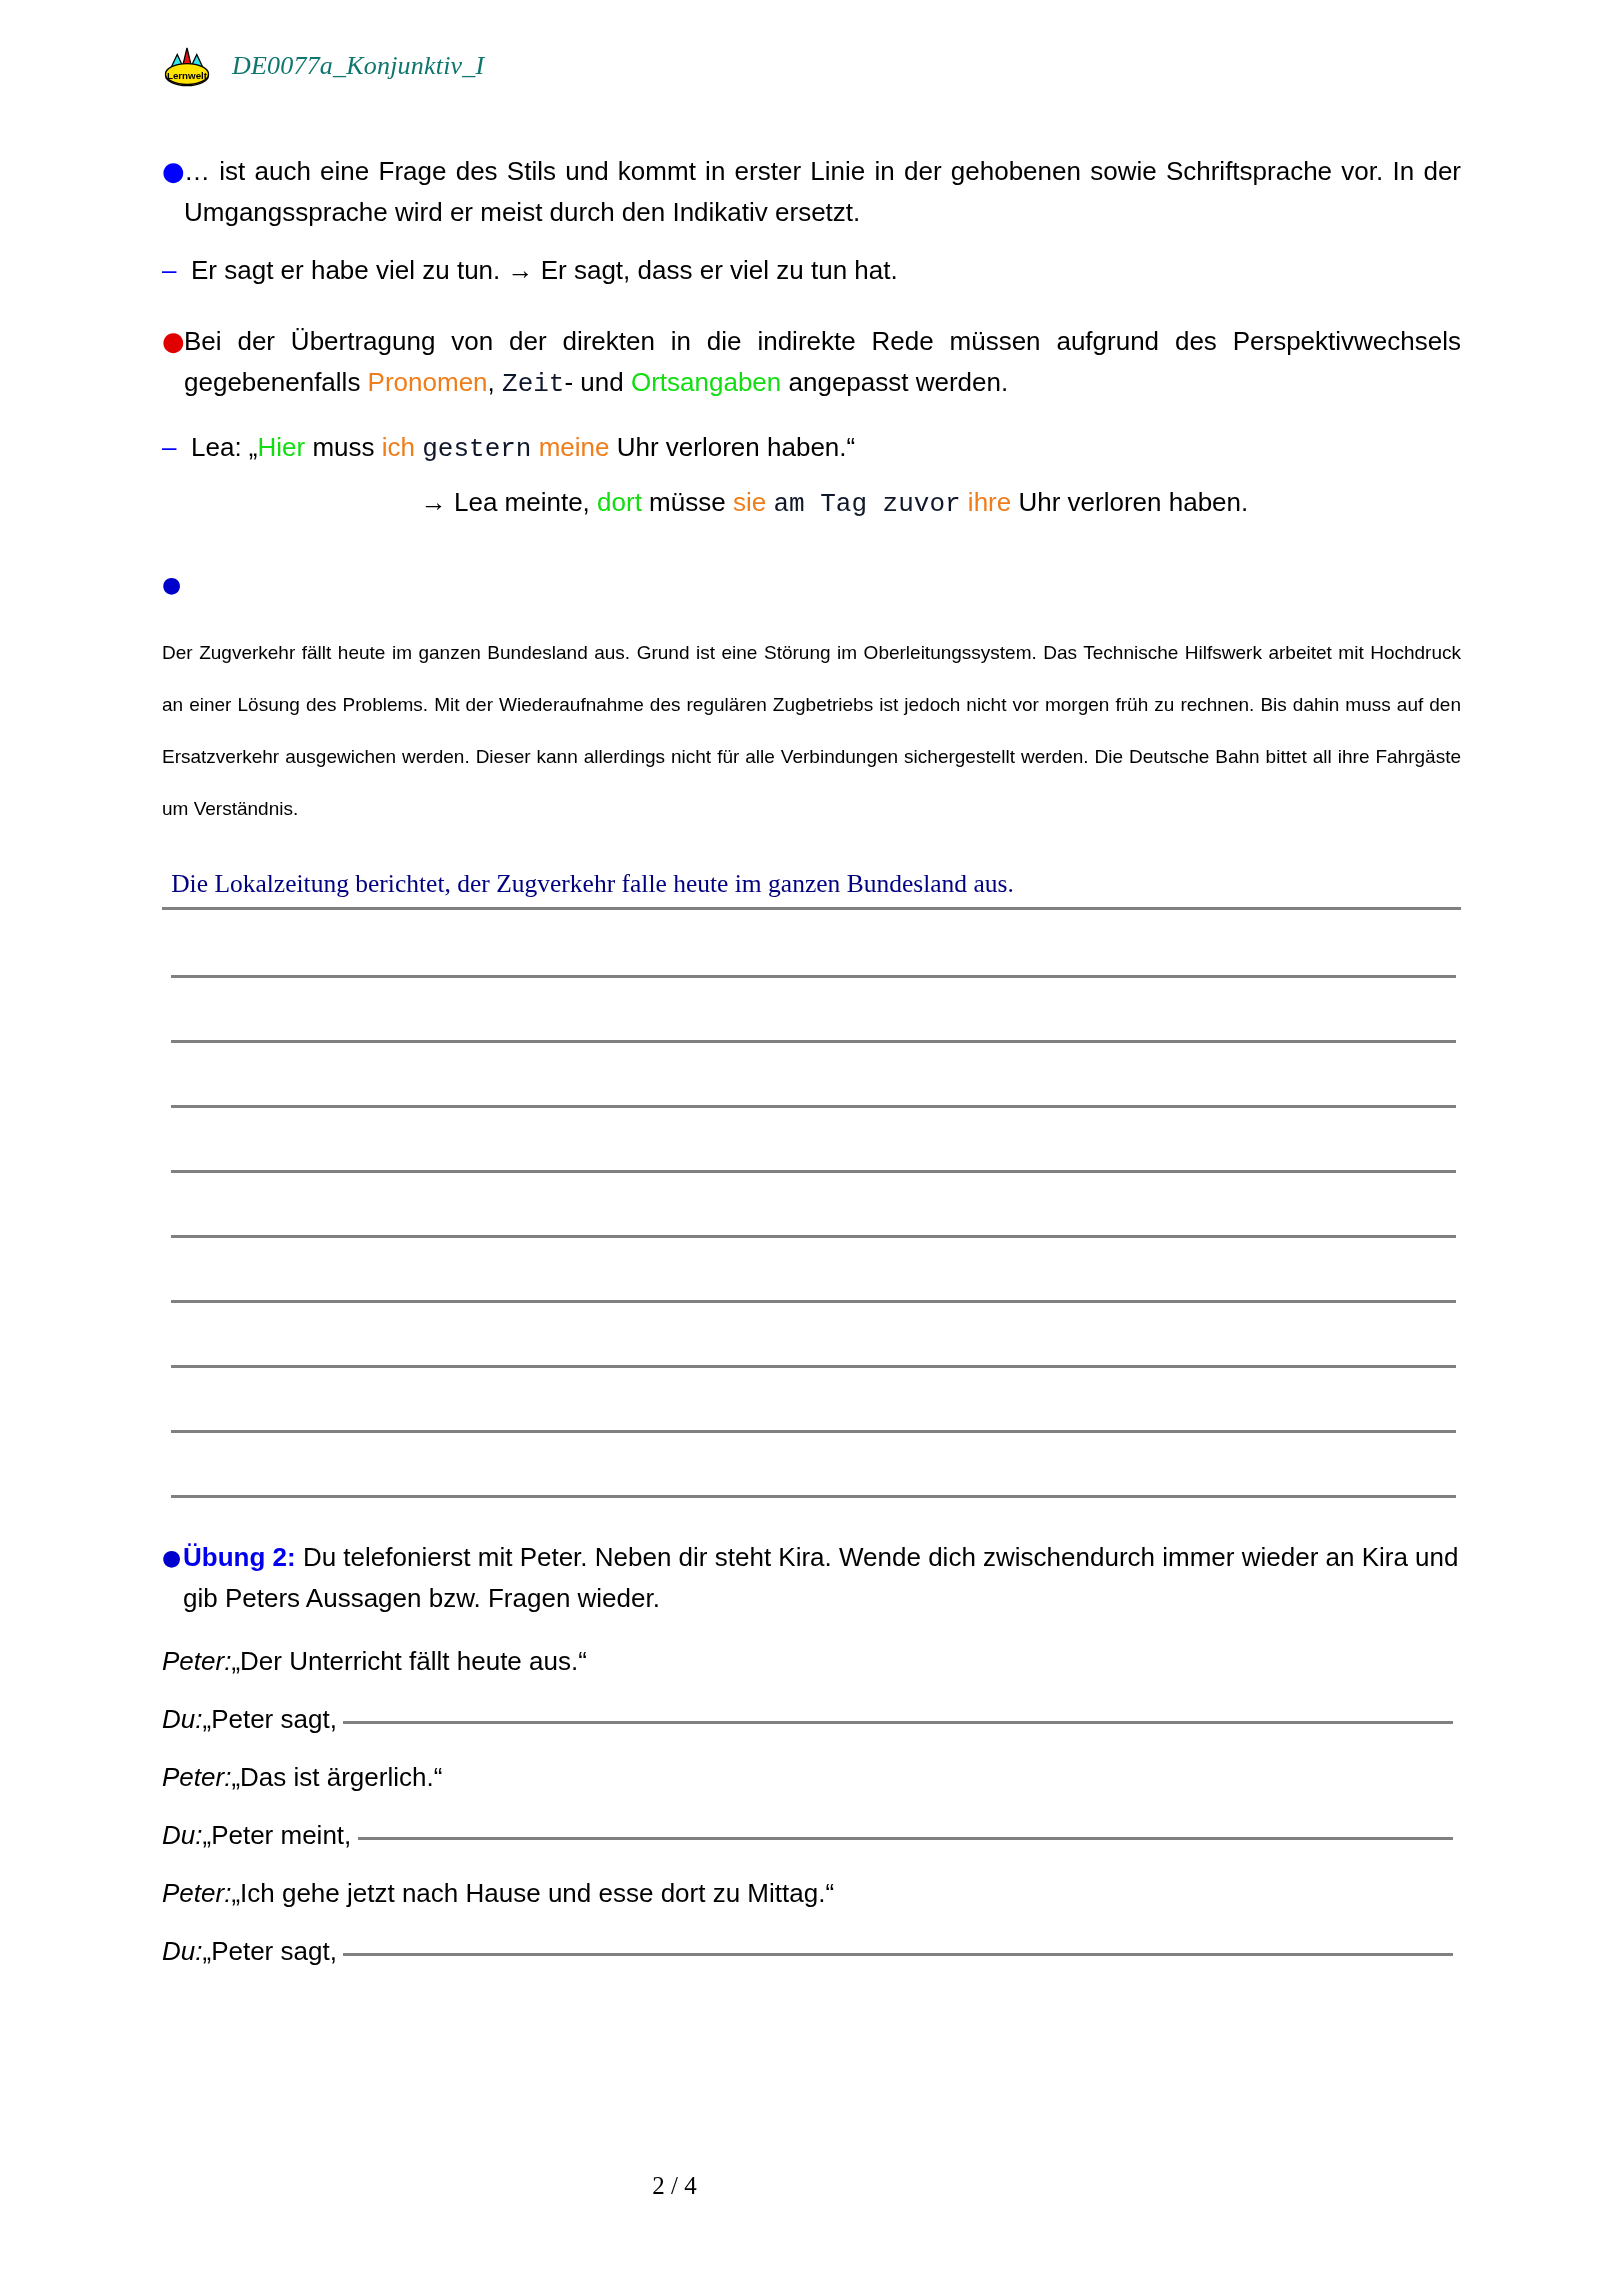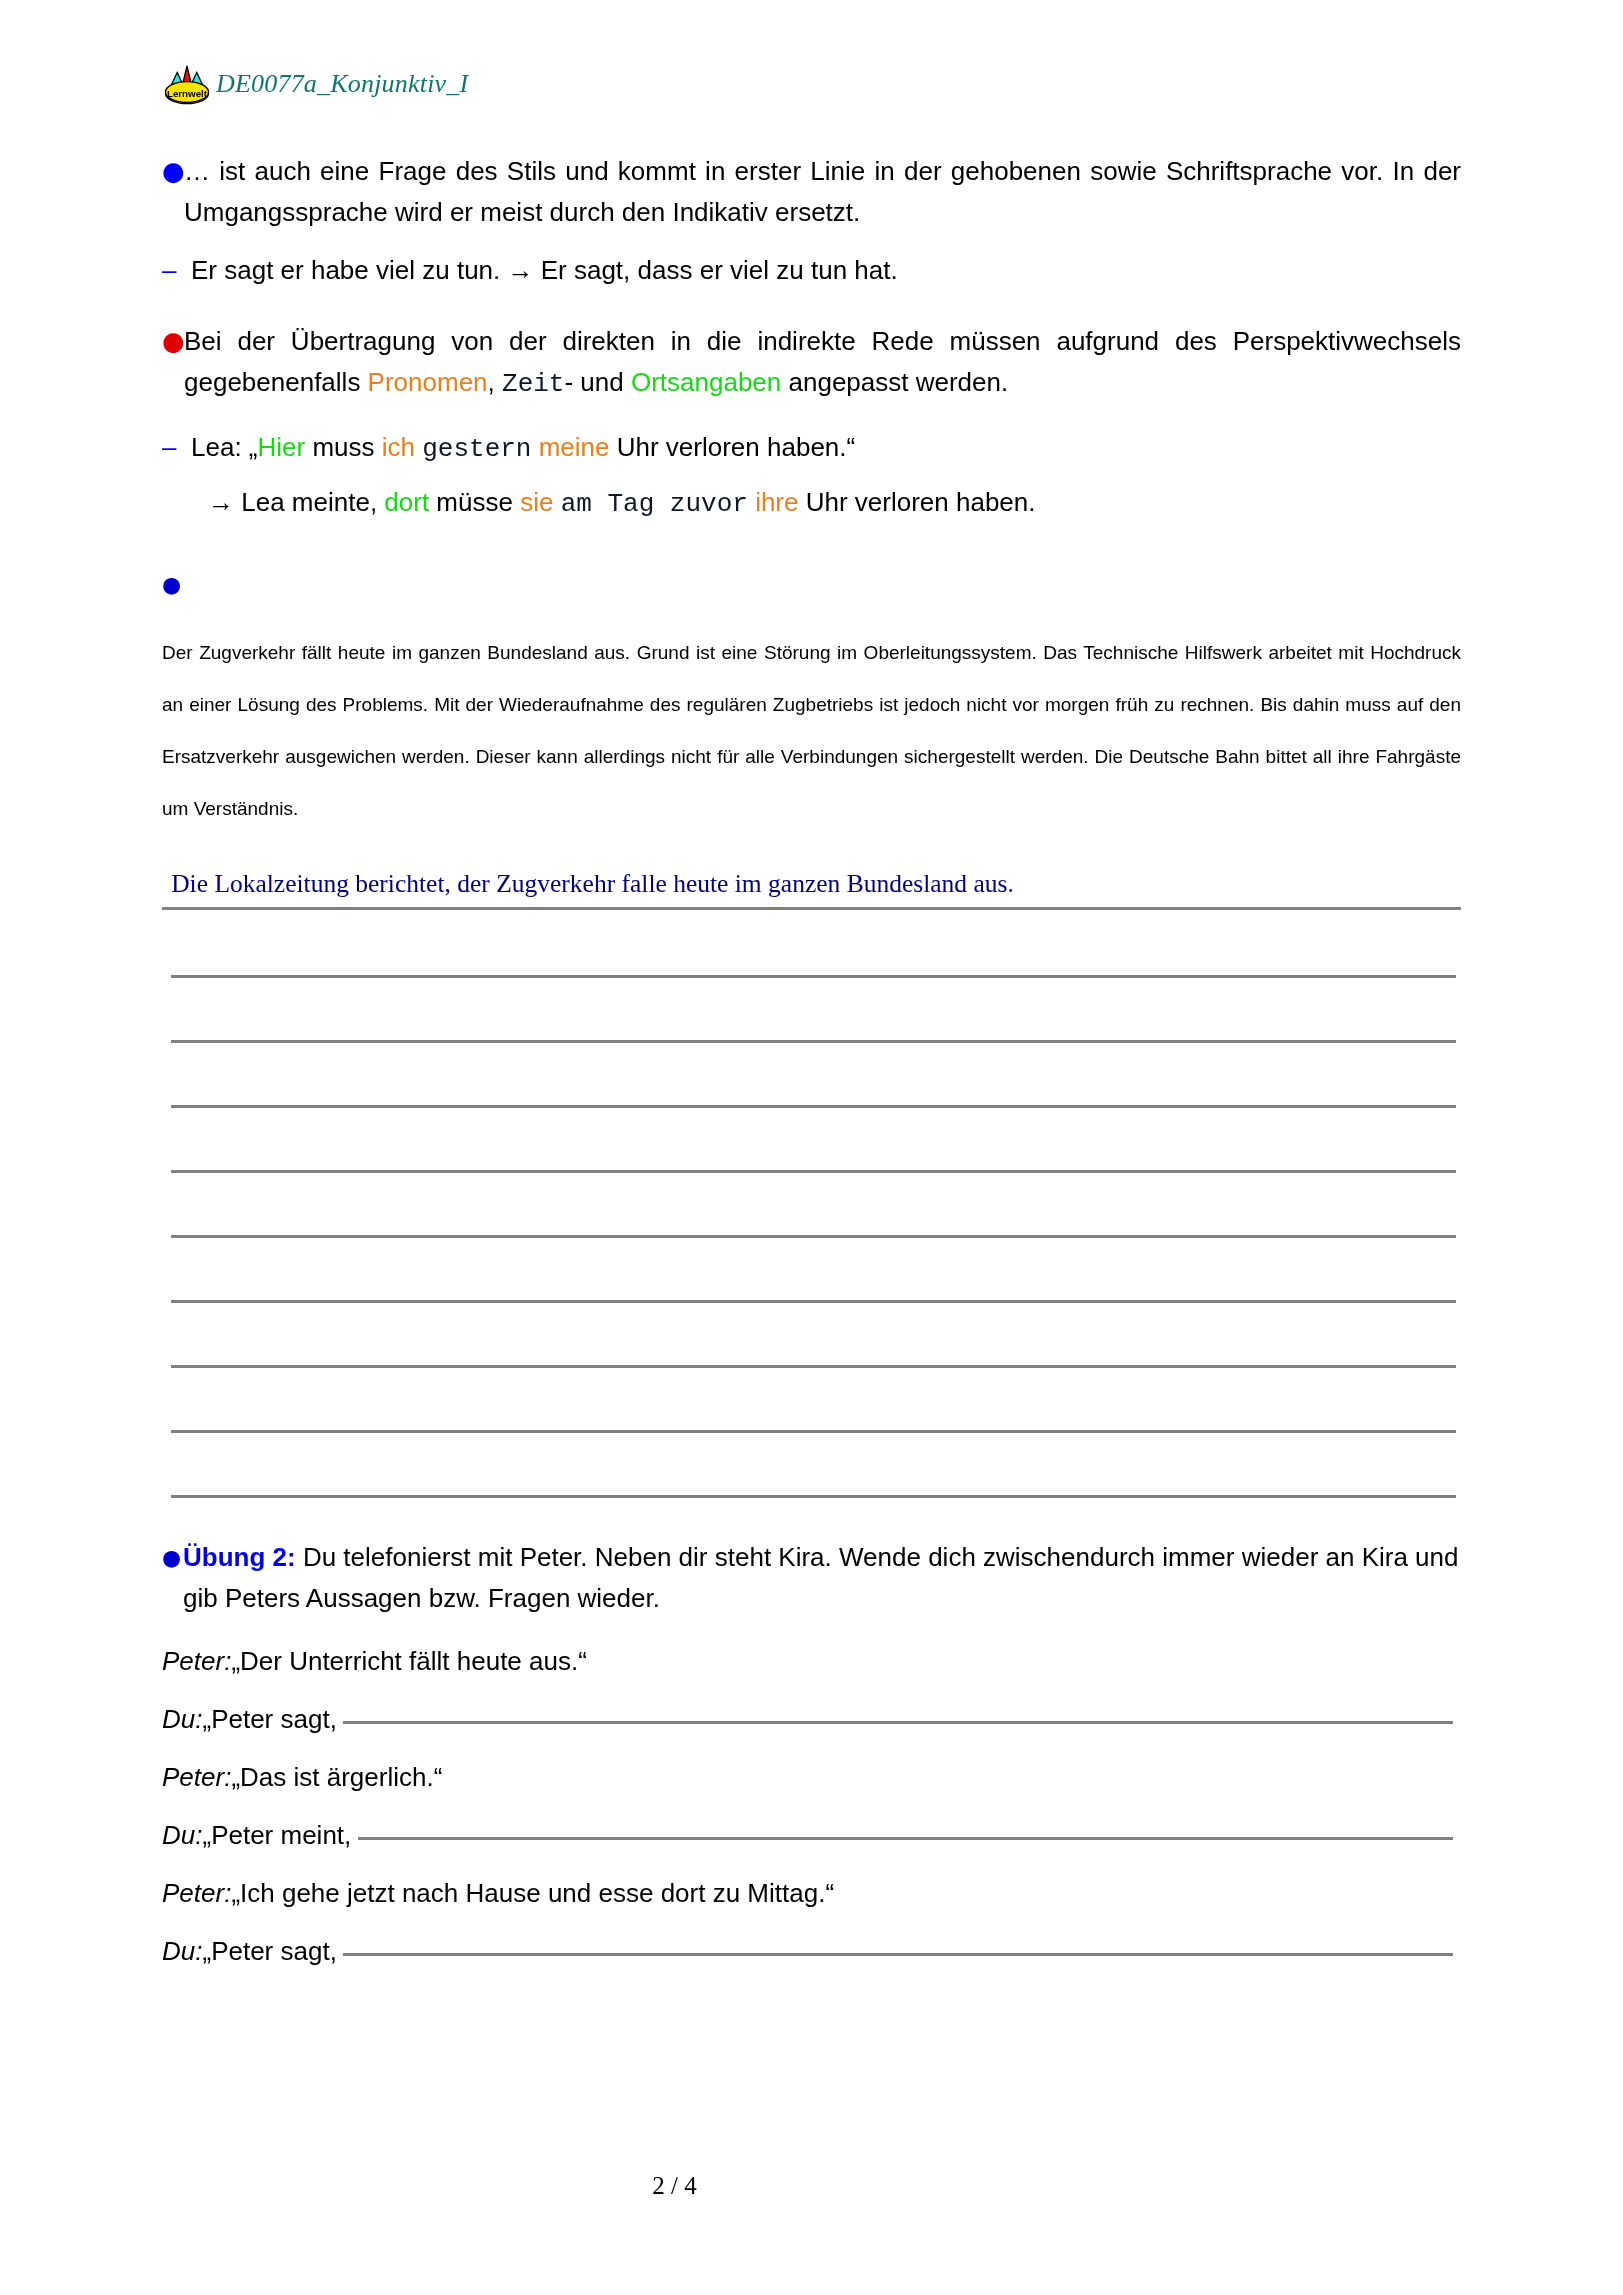--- a/index.html
+++ b/index.html
@@ -21,24 +21,24 @@
     position: relative;
     width: 1623px;
     height: 2295px;
     padding: 0;
   }
 
   
   .header {
     position: absolute;
     left: 162px;
-    top: 62px;
+    top: 44px;
     display: flex;
     align-items: center;
-    gap: 4px;
+    gap: 20px;
   }
 
   .logo {
     width: 50px;
     height: 43px;
     position: relative;
     flex: none;
   }
   .logo svg { display: block; width: 50px; height: 43px; }
 
@@ -99,20 +99,21 @@
   .dash-text {
     flex: 1;
     font-size: 26px;
     line-height: 41px;
   }
 
   .arrow-row {
     font-size: 26px;
     line-height: 41px;
     padding-left: 46px;
+    text-align: center;
   }
 
   
   .c-orange { color: #ef7d1a; }
   .c-cyan   { color: #0f172a; font-family: Liberation Mono, monospace; }
   .c-green  { color: #11dd11; }
 
   
   .exercise-head {
     display: flex;

